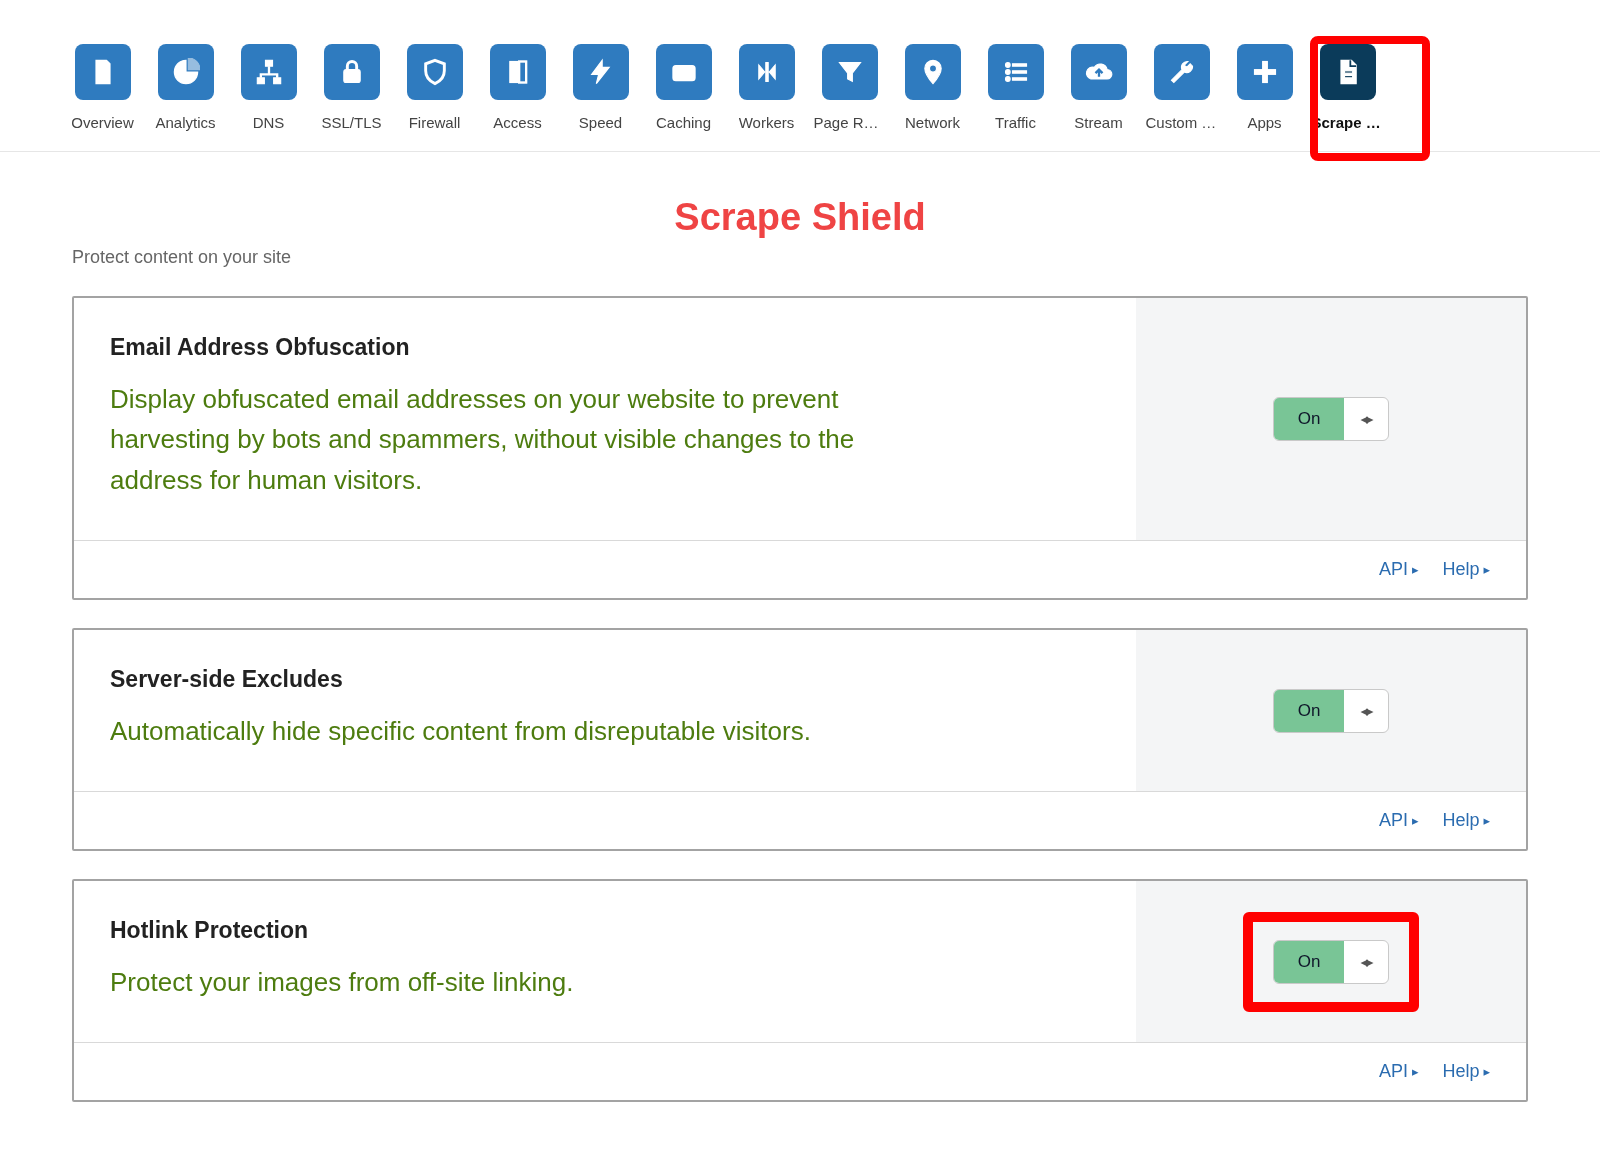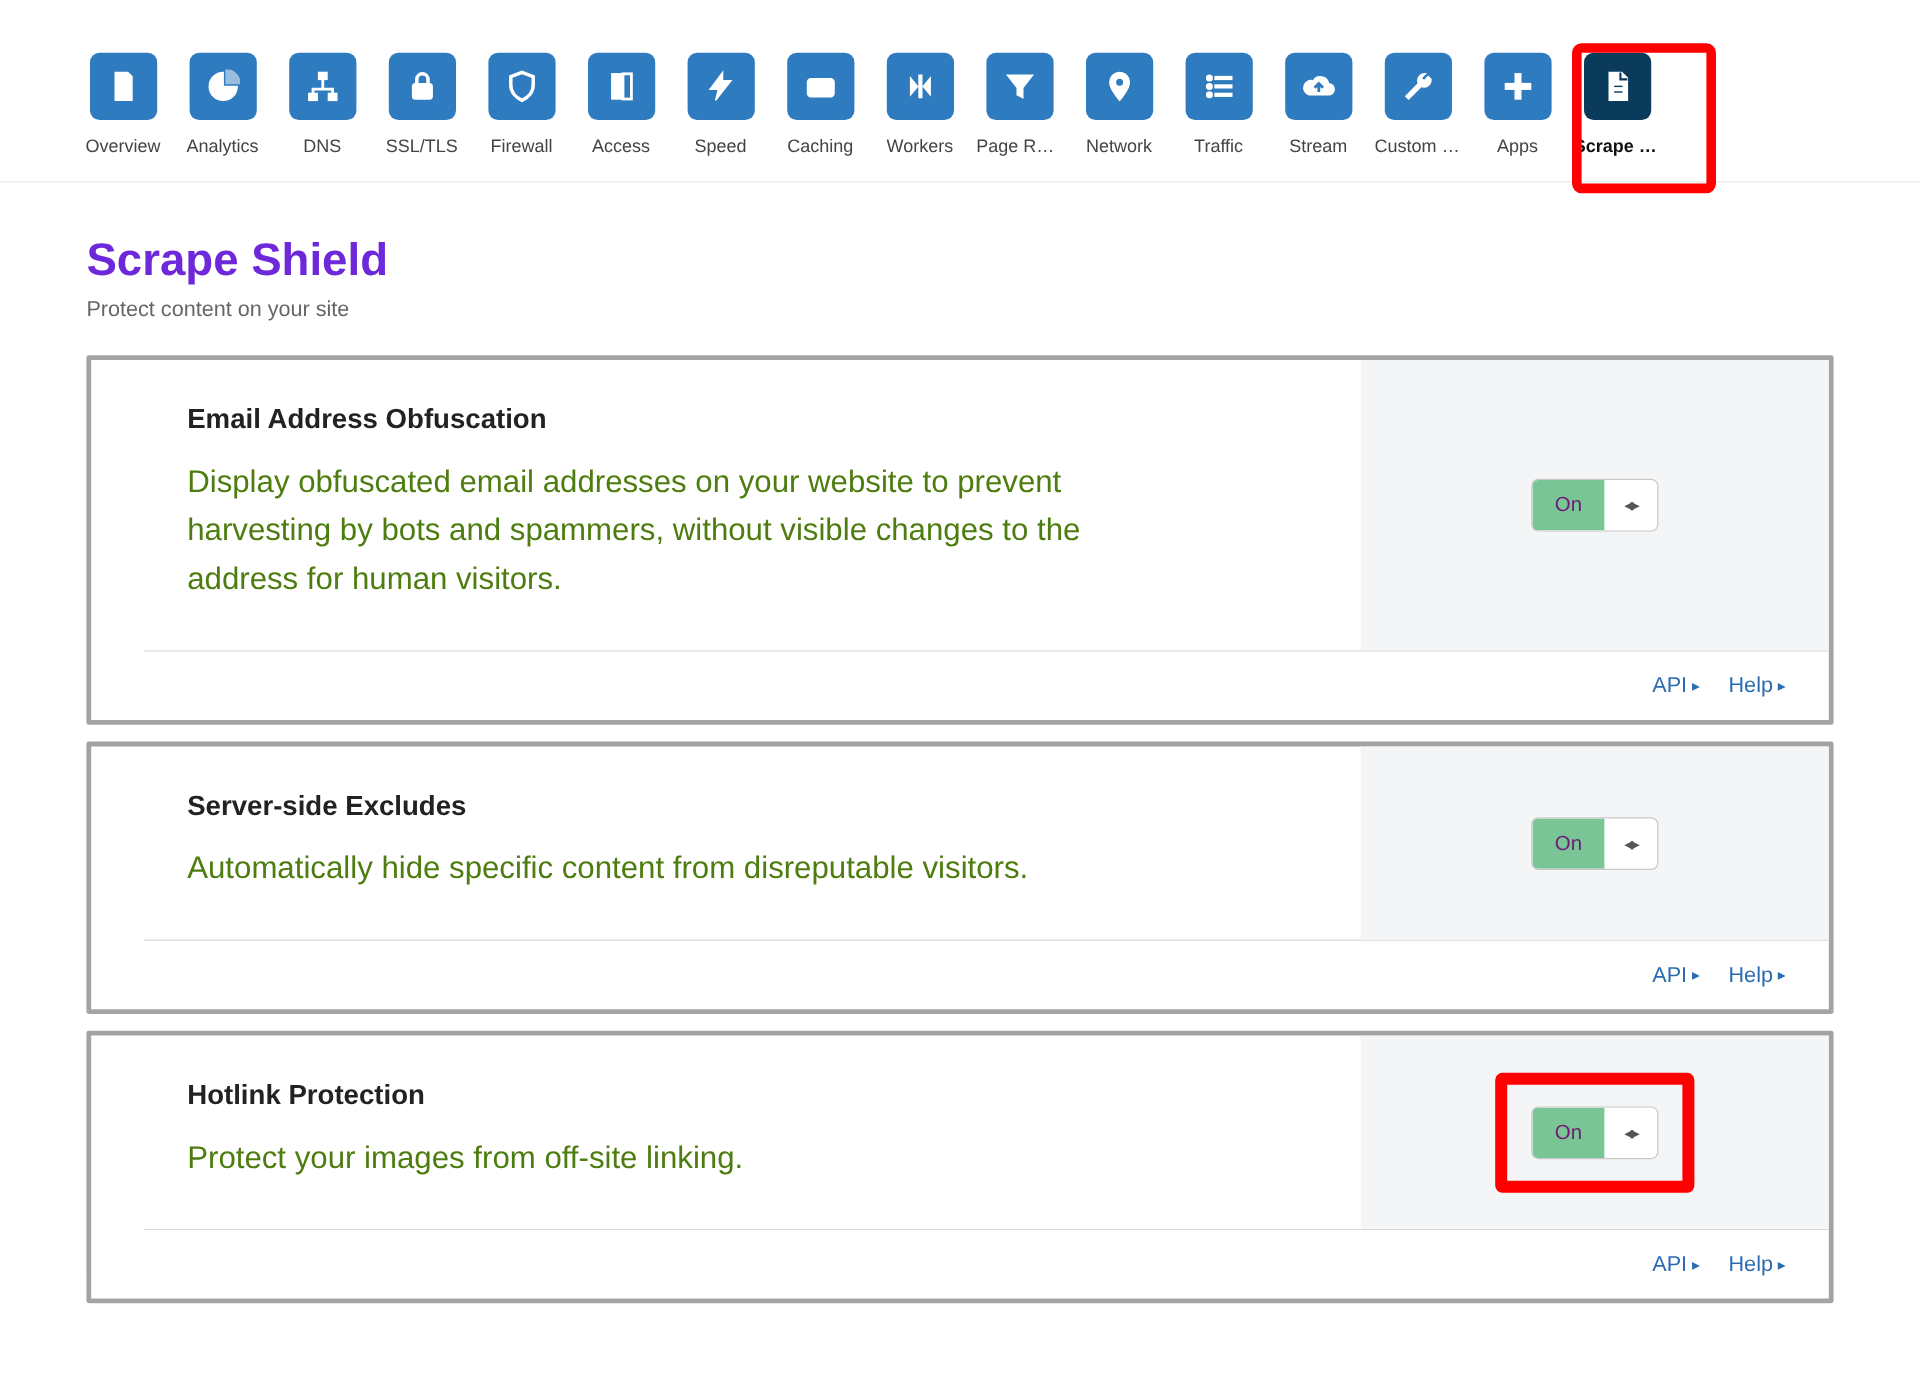--- a/index.html
+++ b/index.html
@@ -12,32 +12,32 @@
   .nav-tile { width:56px; height:56px; border-radius:8px; background:#2f7bbf; display:flex; align-items:center; justify-content:center; }
   .nav-tile.active { background:#0b3b5a; }
   .nav-tile svg { fill:#fff; stroke:#fff; }
   .nav-label { margin:14px 16px 20px; font-size:15px; color:#444; white-space:nowrap; max-width:72px; overflow:hidden; text-overflow:ellipsis; }
   .nav-item.active .nav-label { font-weight:600; color:#111; }
   .nav-highlight { position:absolute; border:8px solid #ff0000; border-radius:8px; pointer-events:none; }
   .nav-wrap { position:relative; }
   .nav-highlight.top { top:36px; left:1310px; width:120px; height:125px; }
   
   .header { padding:44px 72px 0; }
-  .header h1 { margin:0; font-size:38px; font-weight:600; color:#6d28d9; }
+  .header h1 { margin:0; font-size:38px; font-weight:600; color:#ef4444;text-align:center; }
   .header .sub { margin-top:8px; font-size:18px; color:#666; }
   
   .cards { padding:28px 72px 0; }
-  .card { border:4px solid #a3a3a3; border-radius:2px; margin-bottom:14px; overflow:hidden;padding-left:44px; }
+  .card { border:2px solid #a3a3a3; border-radius:2px; margin-bottom:28px; overflow:hidden; }
   .card-body { display:flex; }
   .card-main { flex:1; padding:36px 36px 40px; }
   .card-main h2 { margin:0 0 18px; font-size:23px; font-weight:600; color:#222; }
   .card-main p { margin:0; font-size:26px; line-height:1.55; color:#4d7c0f; max-width:780px; }
   .card-side { width:390px; background:#f4f5f6; display:flex; align-items:center; justify-content:center; }
   .toggle { display:flex; border:1px solid #c9c9c9; border-radius:6px; overflow:hidden; height:44px; background:#fff; }
-  .toggle .state { width:60px; background:#79c596; color:#701a75; display:flex; align-items:center; justify-content:center; font-size:17px; }
+  .toggle .state { width:70px; background:#79c596; color:#0f172a; display:flex; align-items:center; justify-content:center; font-size:17px; }
   .toggle .arrows { width:44px; display:flex; align-items:center; justify-content:center; color:#555; font-size:15px; letter-spacing:-2px; }
   .card-footer { border-top:1px solid #d9d9d9; display:flex; justify-content:flex-end; gap:24px; padding:18px 36px; font-size:18px; }
   .card-footer a { color:#2b6cb0; text-decoration:none; display:flex; align-items:center; gap:4px; }
   .card-footer a::after { content:"\25B8"; font-size:13px; }
   
   .hl { position:relative; }
   .hl .box { position:absolute; border:10px solid #ff0000; border-radius:6px; top:-28px; left:-30px; right:-30px; bottom:-28px; pointer-events:none; }
 </style>
 </head>
 <body>

